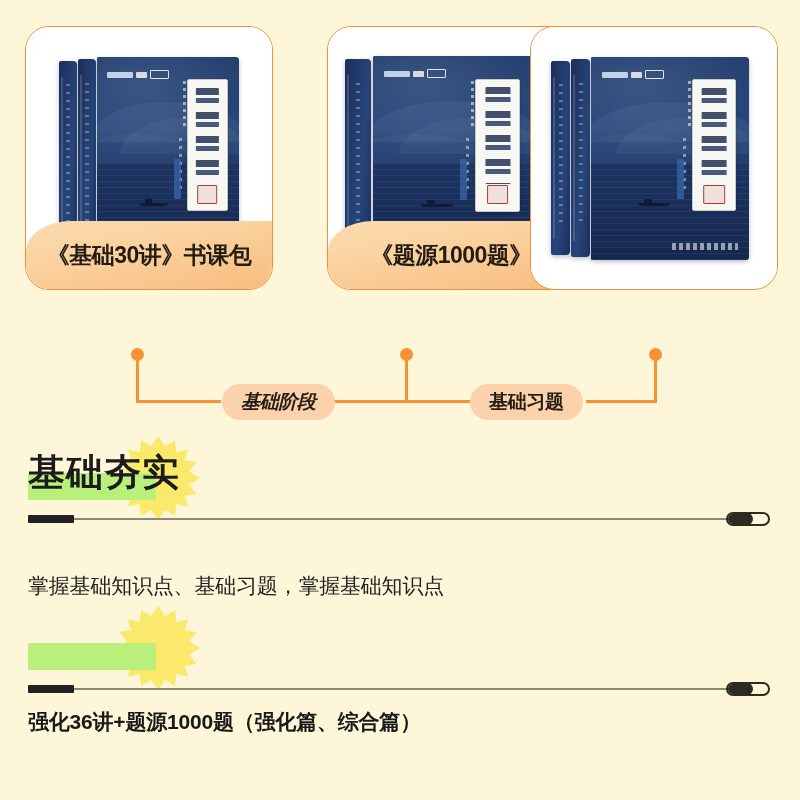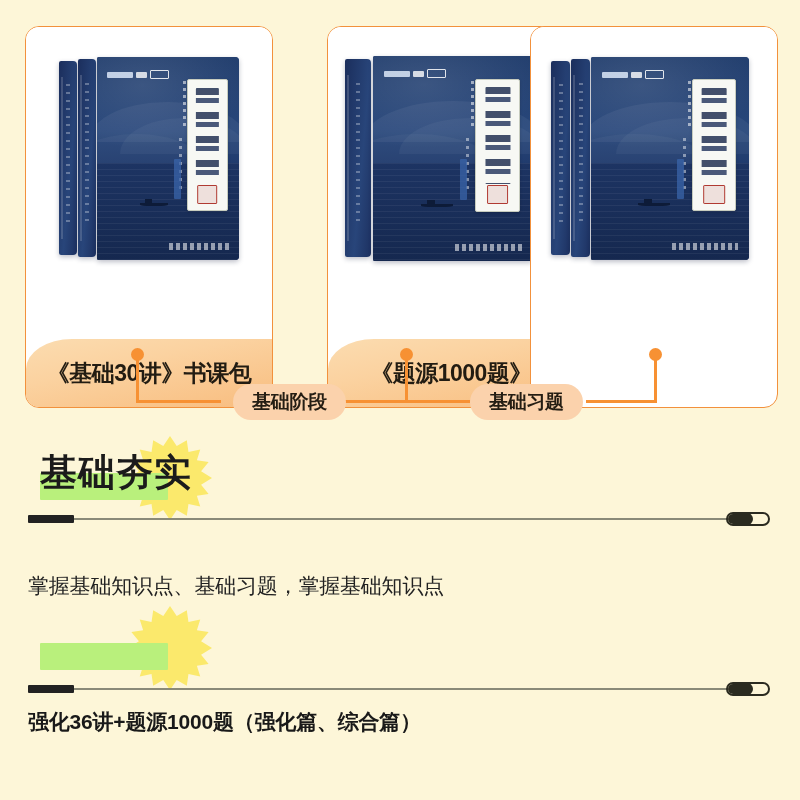--- a/index.html
+++ b/index.html
@@ -27,23 +27,23 @@
     position: absolute;
     left: 0;
     top: 26px;
     width: 800px;
     height: 322px;
   }
   .card {
     position: absolute;
     top: 0;
     width: 248px;
-    height: 382px;
+    height: 264px;
     border: 1.6px solid #f2913c;
-    border-radius: 14px;
+    border-radius: 24px;
     background: #ffffff;
     overflow: hidden;
     box-sizing: border-box;
   }
   .card.c1 { left: 25px; }
   .card.c2 { left: 287px; margin-left: 40px; }
   .card.c3 { left: 530px; width: 248px; }
 
   .card-img {
     position: absolute;
@@ -308,21 +308,21 @@
     position: absolute;
     left: 0;
     width: 800px;
   }
   .phase.p1 { top: 446px; }
   .phase.p2 { top: 616px; }
 
   .head-wrap {
     position: relative;
     height: 62px;
-    margin-left: 40px;
+    margin-left: 28px;
   }
   .starburst {
     position: absolute;
     left: 88px;
     top: -10px;
     width: 84px;
     height: 84px;
     background: #fbe96c;
     clip-path: polygon(
       50% 0%, 58% 12%, 70% 5%, 72% 19%, 86% 16%, 82% 29%,
@@ -543,21 +543,21 @@
     <div class="c-dot" style="left:649px; top:0px;"></div>
 
     <div class="c-vline" style="left:136px; top:9px; height:46px;"></div>
     <div class="c-vline" style="left:405px; top:9px; height:46px;"></div>
     <div class="c-vline" style="left:654px; top:9px; height:46px;"></div>
 
     <div class="c-hline" style="left:136px; top:52px; width:85px;"></div>
     <div class="c-hline" style="left:330px; top:52px; width:140px;"></div>
     <div class="c-hline" style="left:586px; top:52px; width:70px;"></div>
 
-    <div class="stage-badge" style="left:233px; top:36px;">
+    <div class="stage-badge" style="left:222px; top:36px;font-style:italic;">
       <span>基础阶段</span>
     </div>
     <div class="stage-badge" style="left:470px; top:36px;">
       <span>基础习题</span>
     </div>
   </div>
 
   <div class="phase p1">
     <div class="head-wrap">
       <div class="starburst"></div>

